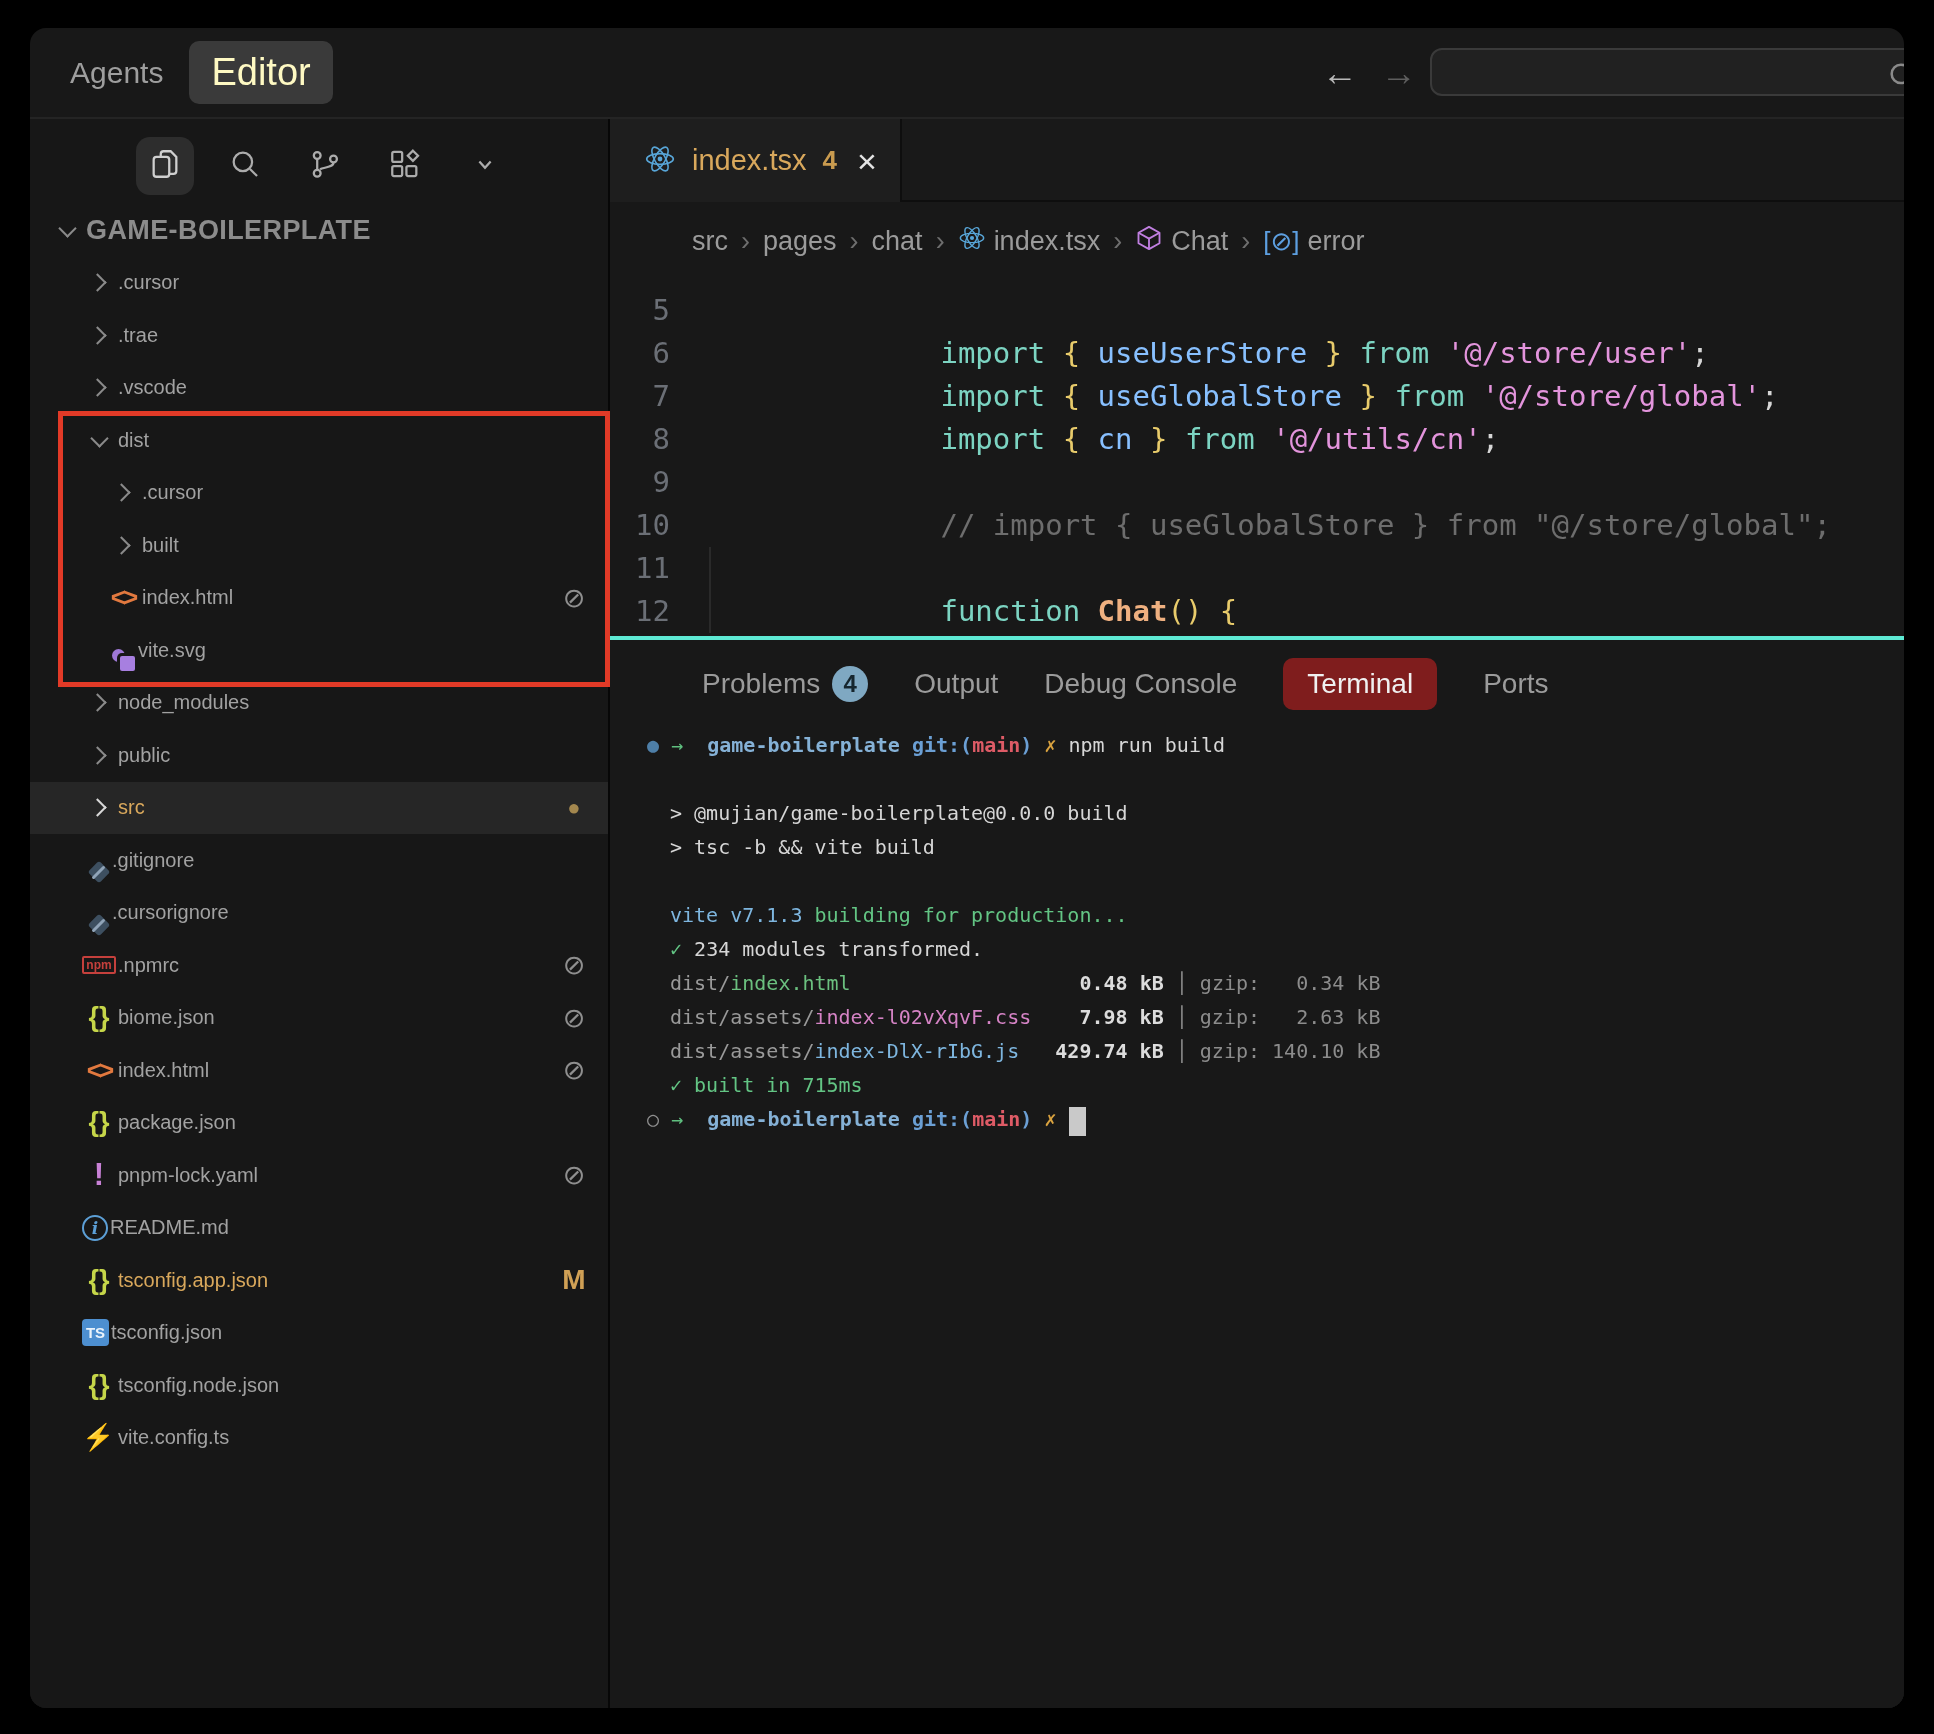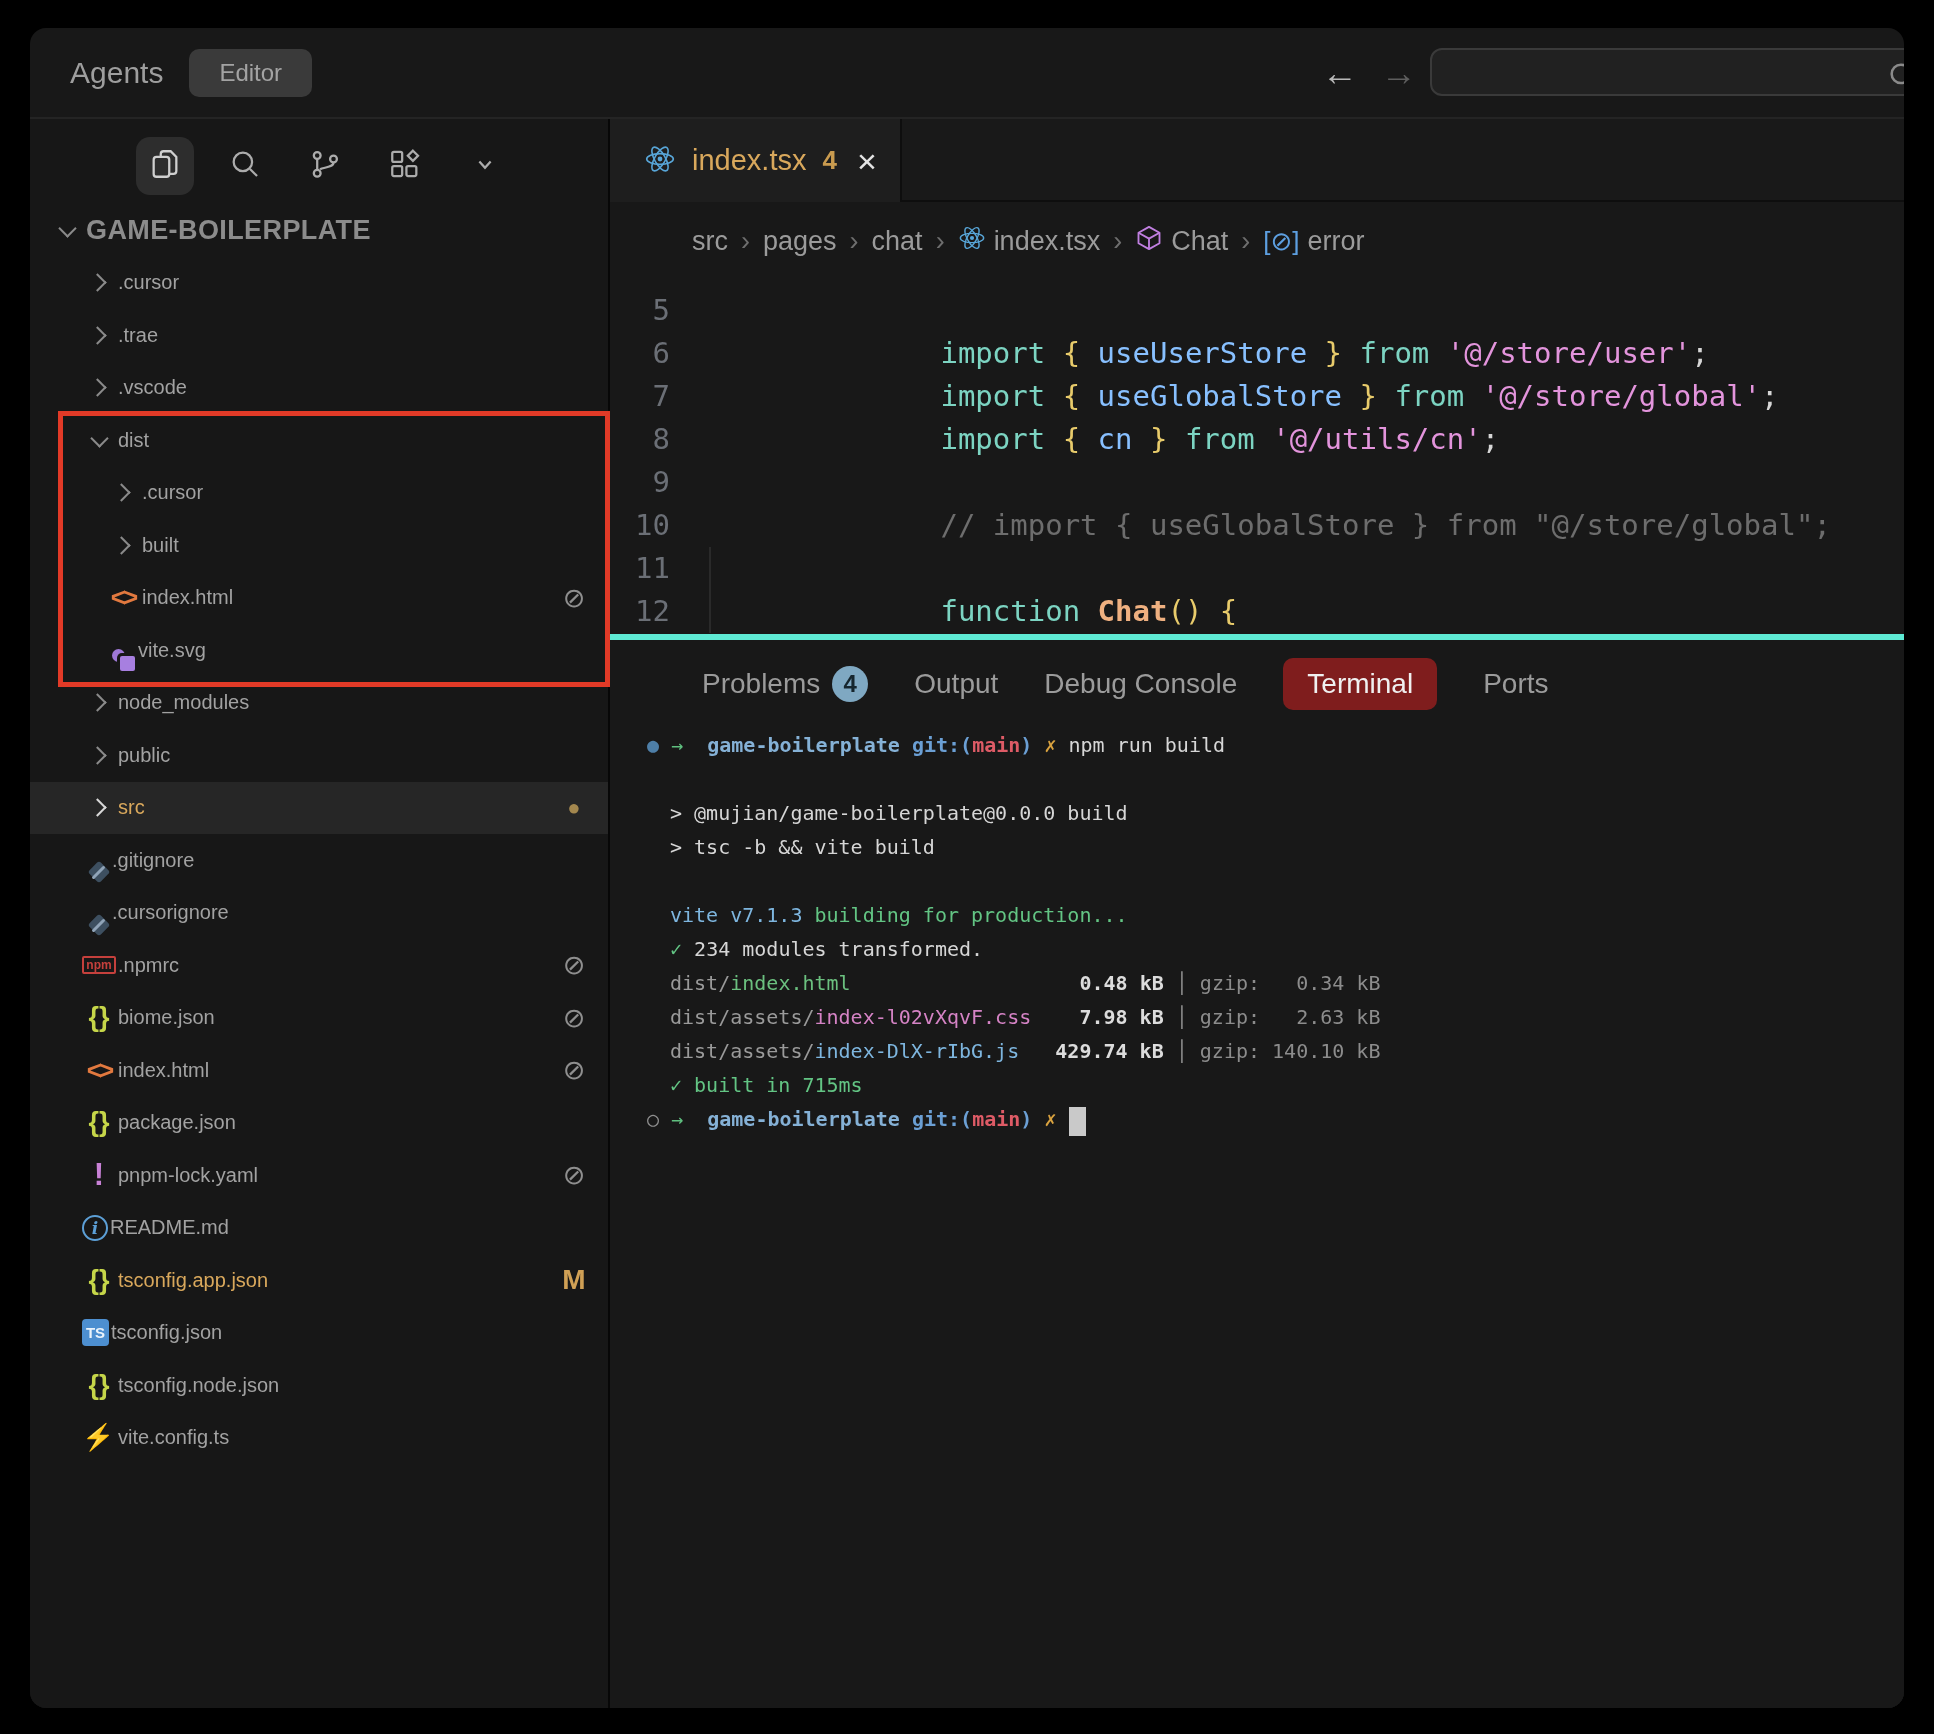--- a/index.html
+++ b/index.html
@@ -2,21 +2,21 @@
 <html><head>
 <meta charset="utf-8">
 <style>
   html,body{margin:0;padding:0;background:#000;}
   body{width:1934px;height:1734px;position:relative;font-family:"Liberation Sans",sans-serif;-webkit-font-smoothing:antialiased;}
   .window{position:absolute;left:30px;top:28px;width:1874px;height:1680px;background:#181818;border-radius:16px;overflow:hidden;}
 
   
   .topbar{position:absolute;top:0;left:0;right:0;height:89px;border-bottom:2px solid #242424;display:flex;align-items:center;}
   .tb-tab{font-size:30px;color:#9E9E9E;margin-left:40px;}
-  .tb-chip{font-size:24px;color:#a3a3a3;background:#3A3A3A;border-radius:10px;padding:10px 30px;margin-left:26px;}
+  .tb-chip{font-size:38px;color:#fef9c3;background:#3A3A3A;border-radius:10px;padding:10px 22px;margin-left:26px;}
   .nav-arrow{position:absolute;top:24px;font-size:36px;color:#B9B9B9;}
   .nav-arrow.fwd{color:#5E5E5E;}
   .searchbox{position:absolute;left:1400px;top:20px;width:502px;height:48px;background:#212121;border:2px solid #3A3A3A;border-radius:12px;outline:none;color:#ddd;font-size:26px;padding:0 56px 0 18px;box-sizing:border-box;}
   .search-mag{position:absolute;left:1856px;top:31px;}
 
   
   .main{position:absolute;top:91px;left:0;right:0;bottom:0;display:flex;}
   .sidebar{width:578px;flex:none;background:#171717;border-right:2px solid #070707;position:relative;}
   .editor-col{flex:1;min-width:0;display:flex;flex-direction:column;background:#181818;}
 
@@ -82,21 +82,21 @@
   .codearea{flex:1;position:relative;overflow:hidden;font-family:"DejaVu Sans Mono",monospace;font-size:29px;}
   .codelines{position:absolute;top:-34px;left:0;right:0;}
   .cl{height:43px;line-height:43px;white-space:pre;position:relative;padding-left:86px;}
   .ln{position:absolute;left:0;top:0;width:60px;text-align:right;color:#6B6F76;}
   .cl.g::before{content:"";position:absolute;left:99px;top:0;bottom:0;width:2px;background:#2A2A2A;}
   .tk-kw{color:#7CD4C2}.tk-yb{color:#E8CB6B}.tk-id{color:#88C0FF}.tk-str{color:#E394DC}
   .tk-pl{color:#D6D6D6}.tk-cm{color:#6D6D6D;}.tk-fo{color:#EFB080;font-weight:700}
   .tk-mg{color:#CC7FD4}.tk-ca{color:#EBC88D}
 
   
-  .panel{height:1068px;flex:none;border-top:6px solid #5eead4;display:flex;flex-direction:column;background:#181818;}
+  .panel{height:1068px;flex:none;border-top:4px solid #5eead4;display:flex;flex-direction:column;background:#181818;}
   .ptabs{height:88px;flex:none;display:flex;align-items:center;gap:46px;padding-left:92px;}
   .ptab{font-size:28px;color:#9B9B9B;display:flex;align-items:center;gap:12px;}
   .ptab.active{background:#7f1d1d;color:#F0F0F0;border-radius:10px;padding:10px 24px;}
   .pbadge{width:36px;height:36px;border-radius:50%;background:#7FA8C2;color:#16262E;font-size:24px;font-weight:700;display:flex;align-items:center;justify-content:center;}
 
   .term{flex:1;font-family:"DejaVu Sans Mono",monospace;font-size:20px;color:#CFCFCF;}
   .tl{min-height:34px;line-height:34px;white-space:pre;padding-left:37px;}
   .tl.out{padding-left:60px;}
   .tk-dotb{color:#4E7FA8}.tk-doth{color:#8F8F8F}.tk-ar{color:#5FBF7F}
   .tk-name{color:#85B1D6;font-weight:700}.tk-git{color:#6B9FD4;font-weight:700}

